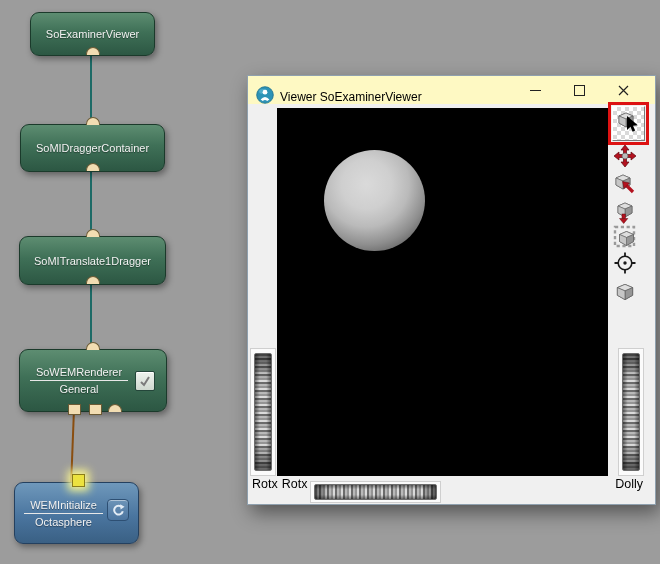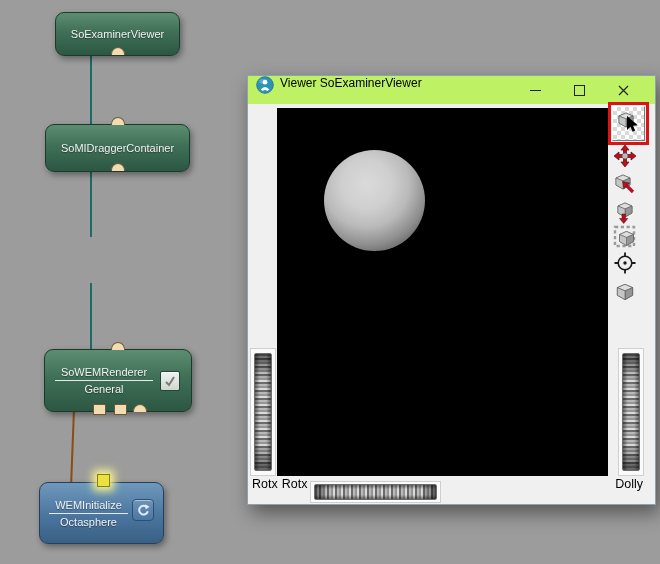--- a/index.html
+++ b/index.html
@@ -5,21 +5,21 @@
   html,body{margin:0;padding:0;background:#9c9c9c;}
   #app{position:relative;width:660px;height:564px;overflow:hidden;
        font-family:"Liberation Sans",sans-serif;background:#9c9c9c;}
 
   
   .edge{position:absolute;width:2px;background:#1d6a66;z-index:1;}
   .edge.brown{background:#8a4e10;transform:rotate(2.2deg);transform-origin:top center;}
   .node{position:absolute;z-index:2;border-radius:9px;border:1px solid #1b3a2b;
         box-shadow:2px 3px 6px rgba(0,0,0,0.38);
         display:flex;align-items:center;justify-content:center;
-        color:#f2f2f2;font-size:11px;margin-left:25px;}
+        color:#f2f2f2;font-size:11px;}
   .node.green{background:linear-gradient(180deg,#5d8d71 0%,#3f7057 45%,#2c5743 100%);}
   .node.blue{background:linear-gradient(180deg,#6f98bb 0%,#4a759f 55%,#3a6084 100%);
              border-color:#24405f;}
   .node-label{white-space:nowrap;text-shadow:0 1px 1px rgba(0,0,0,0.4);}
   .two-line{display:flex;flex-direction:column;align-items:center;}
   .two-line .node-label{border-bottom:1px solid #e8e8e8;padding:0 6px 2px 6px;margin-bottom:2px;}
   .node-sub{font-size:11px;text-shadow:0 1px 1px rgba(0,0,0,0.4);}
   .conn{position:absolute;background:#f2ddb2;border:1px solid #6b5a35;box-sizing:border-box;z-index:3;}
   .conn.half{width:14px;height:8px;border-radius:7px 7px 0 0;border-bottom:none;}
   .conn.top{top:-8px;left:50%;transform:translateX(-50%);}
@@ -32,22 +32,22 @@
             display:flex;align-items:center;justify-content:center;}
   .reload-btn{position:absolute;width:20px;height:20px;border-radius:4px;
               background:linear-gradient(180deg,#6d94b8,#4c75a0);
               border:1px solid #2d4f73;box-shadow:inset 0 1px 0 rgba(255,255,255,0.45);
               display:flex;align-items:center;justify-content:center;}
 
   
   .window{position:absolute;left:247px;top:75px;width:409px;height:430px;z-index:5;
           background:#f0f0f0;border:1px solid #8fa0ae;box-sizing:border-box;
           box-shadow:4px 8px 18px rgba(0,0,0,0.45);}
-  .titlebar{position:absolute;left:0;top:0;right:0;height:28px;background:#bef264;
-            display:flex;align-items:flex-start;}
+  .titlebar{position:absolute;left:0;top:0;right:0;height:28px;background:#fef9c3;
+            display:flex;align-items:flex-end;}
   .titlebar .app-icon{margin-left:8px;width:18px;height:18px;flex:none;}
   .titlebar .title{margin-left:6px;font-size:12px;color:#000;}
   .caption-buttons{position:absolute;right:10px;top:0;height:28px;display:flex;}
   .cap-btn{width:44px;height:28px;display:flex;align-items:center;justify-content:center;}
   .min-glyph{width:11px;height:1px;background:#222;}
   .max-glyph{width:9px;height:9px;border:1px solid #222;}
 
   .viewport{position:absolute;left:29px;top:32px;width:331px;height:368px;background:#000;}
   .sphere{position:absolute;left:47px;top:42px;width:101px;height:101px;border-radius:50%;
           background:radial-gradient(circle at 42% 34%,#dadada 0%,#cfcfcf 28%,#bababa 48%,#8e8e8e 68%,#575757 87%,#2b2b2b 100%);}
@@ -108,20 +108,25 @@
     <div class="node-label">SoExaminerViewer</div>
     <div class="conn half bottom"></div>
   </div>
 
   <div class="node green" style="left:20px;top:124px;width:143px;height:46px">
     <div class="node-label">SoMIDraggerContainer</div>
     <div class="conn half top"></div>
     <div class="conn half bottom"></div>
   </div>
 
+  <div class="node green" style="left:19px;top:236px;width:145px;height:47px">
+    <div class="node-label">SoMITranslate1Dragger</div>
+    <div class="conn half top"></div>
+    <div class="conn half bottom"></div>
+  </div>
 
   <div class="node green" style="left:19px;top:349px;width:146px;height:61px">
     <div class="two-line" style="margin-right:28px">
       <div class="node-label">SoWEMRenderer</div>
       <div class="node-sub">General</div>
     </div>
     <div class="checkbox" style="right:11px;top:21px">
       <svg width="14" height="14" viewBox="0 0 14 14">
         <polyline points="3,8 6,11 11,3" fill="none" stroke="#7b7b7b" stroke-width="2"></polyline>
       </svg>

